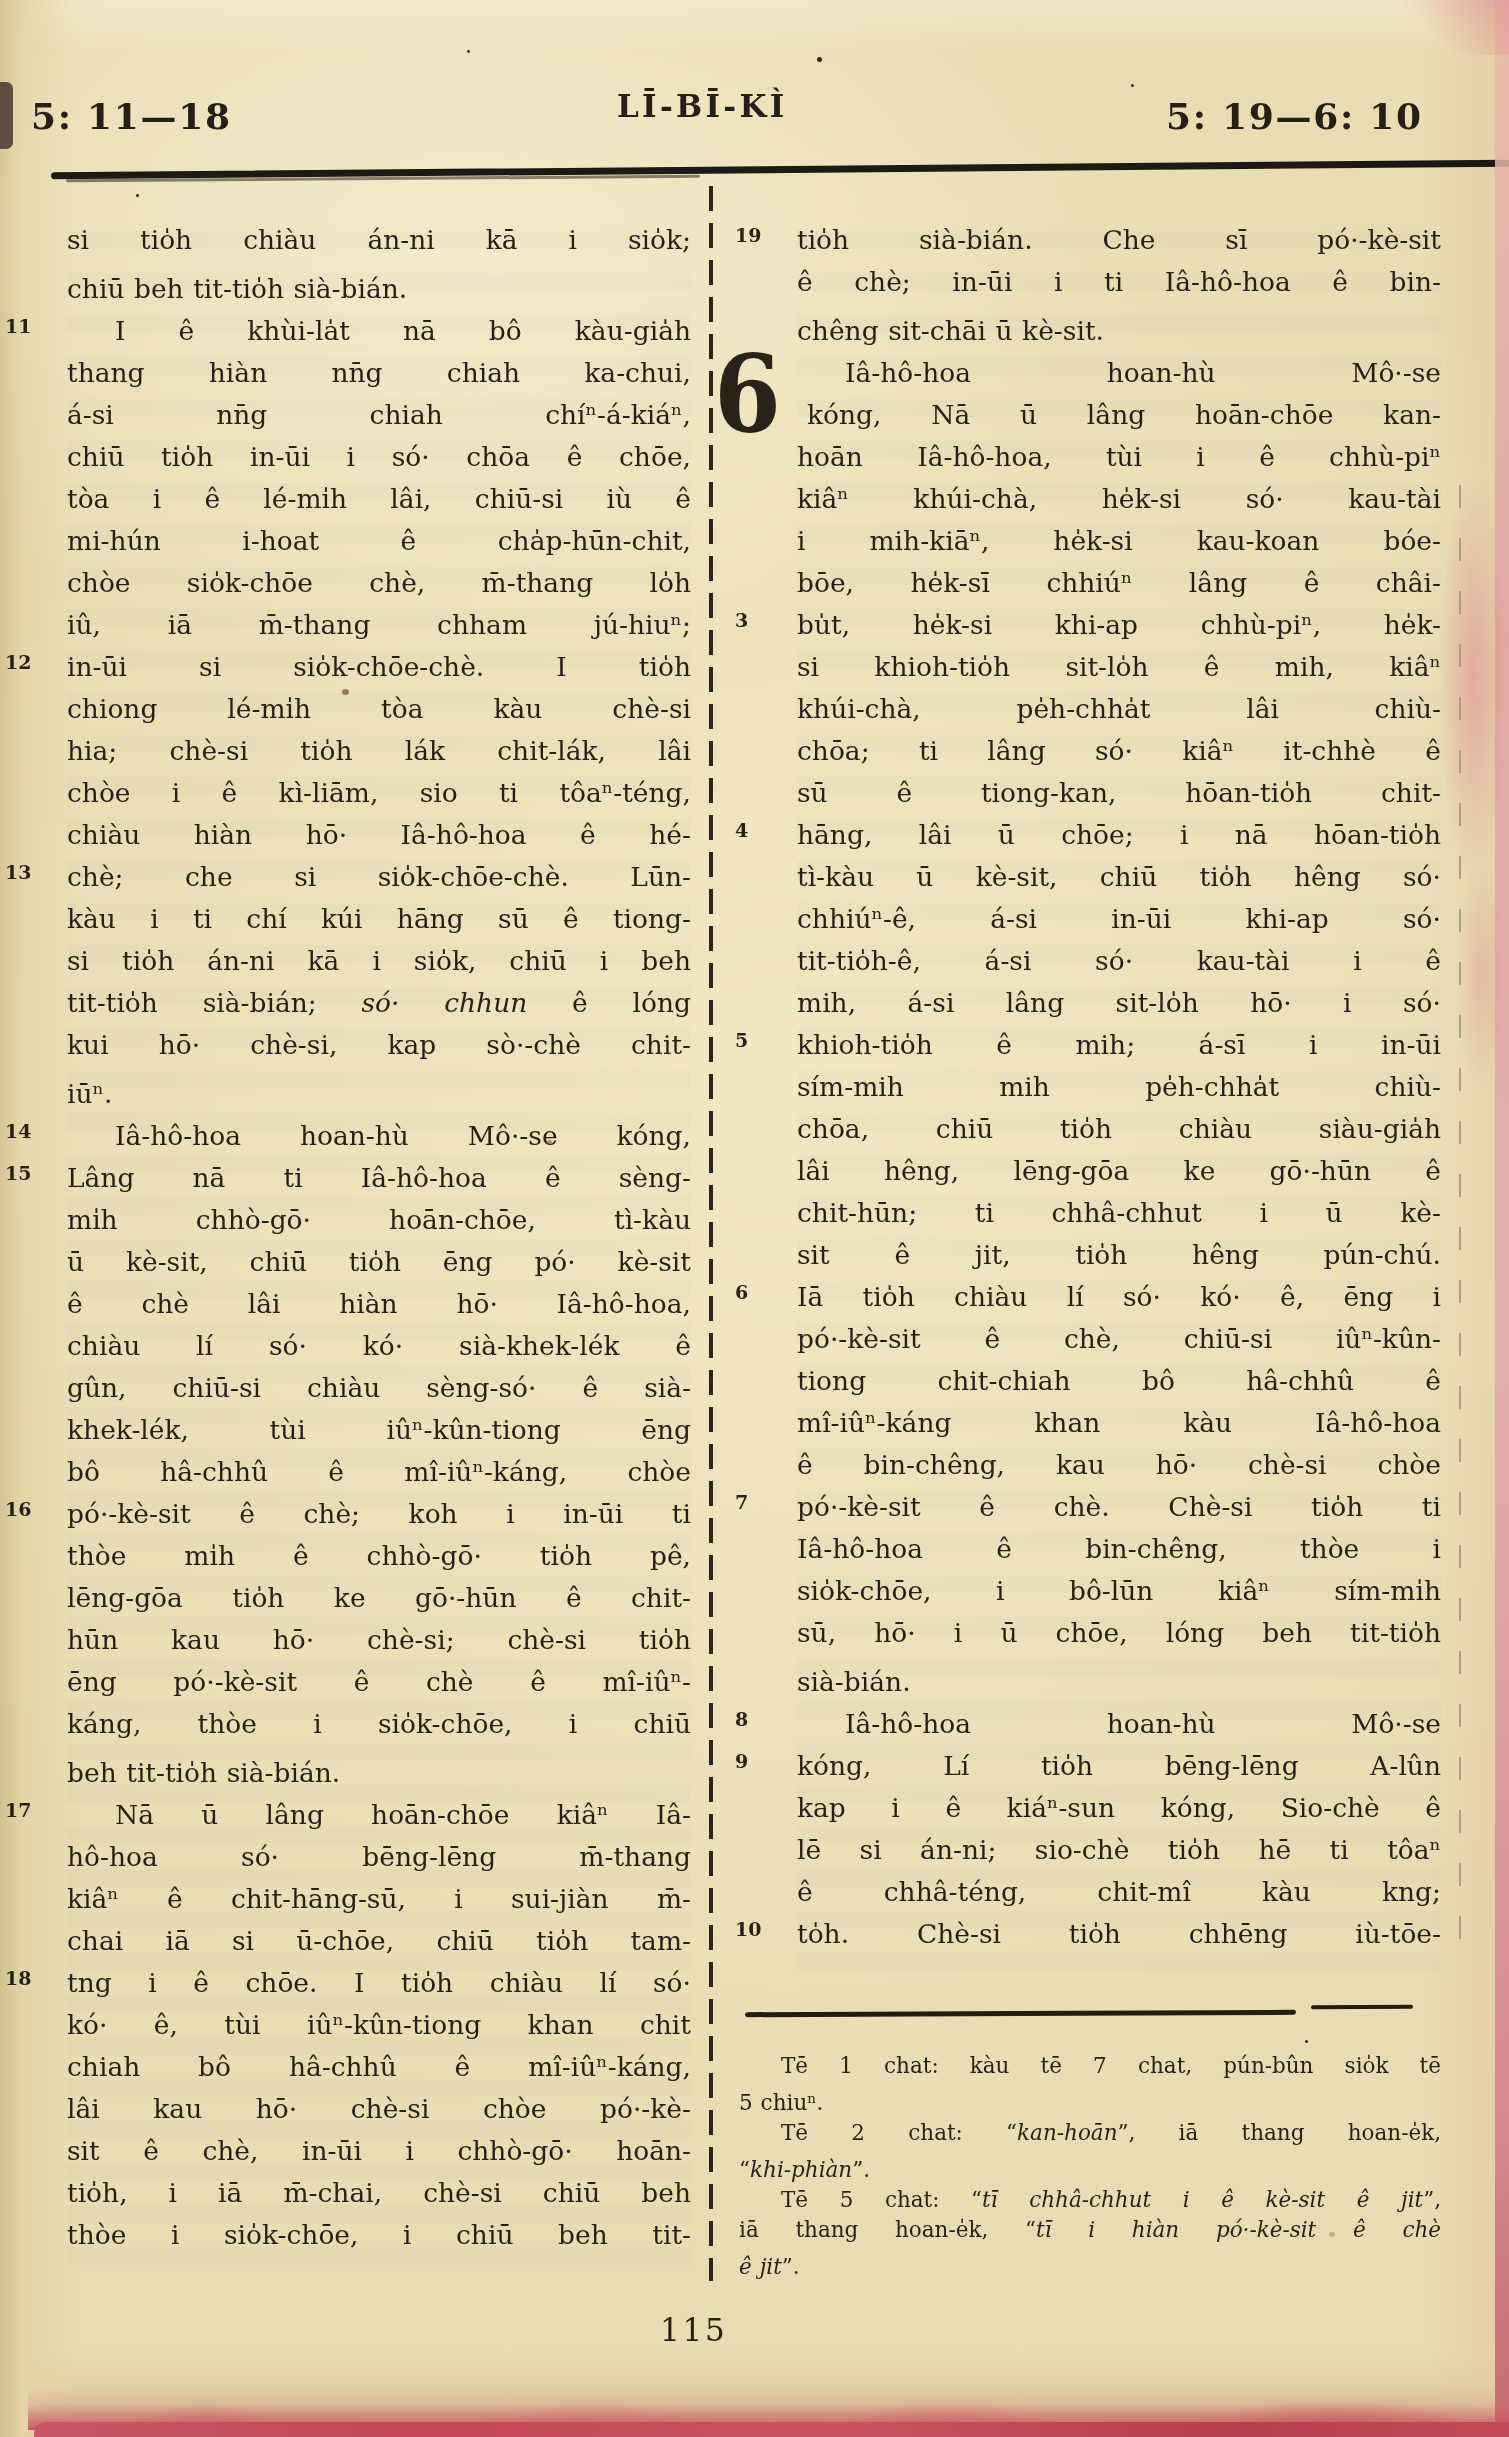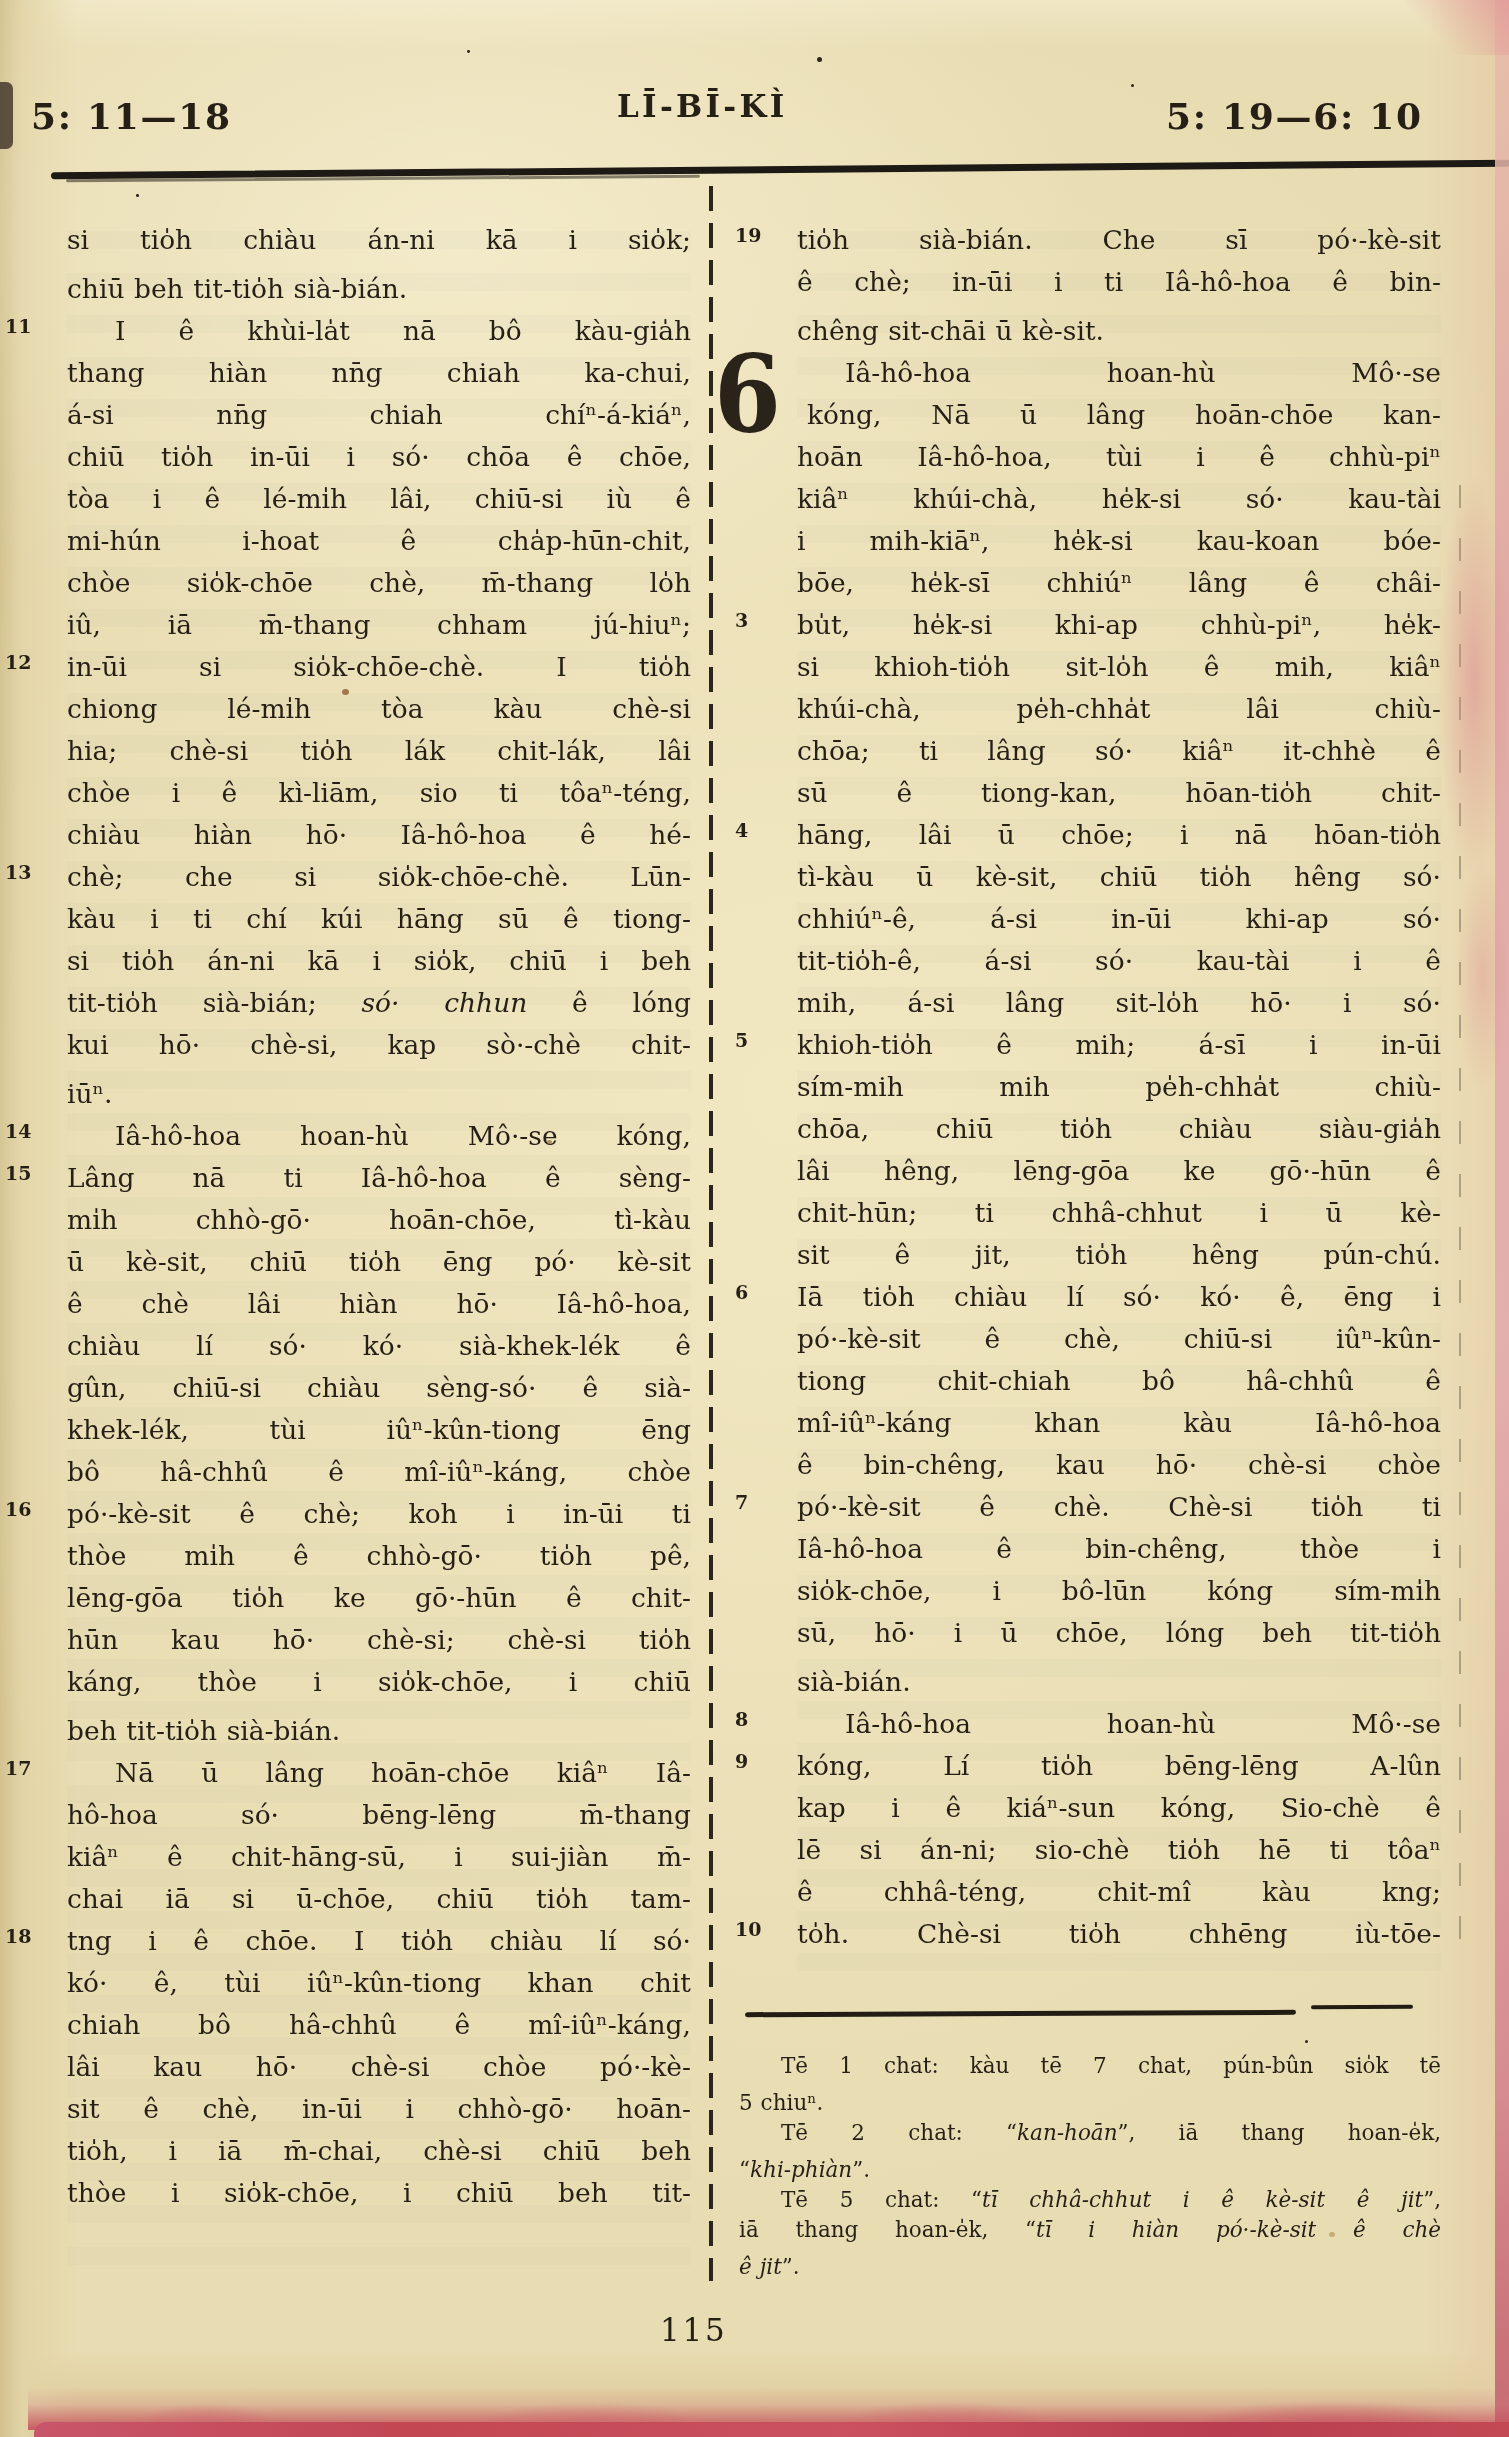--- a/index.html
+++ b/index.html
@@ -130,20 +130,21 @@
         <div class="line"><span>ū kè-sit, chiū tio̍h ēng pó· kè-sit</span></div>
         <div class="line"><span>ê chè lâi hiàn hō· Iâ-hô-hoa,</span></div>
         <div class="line"><span>chiàu lí só· kó· sià-khek-lék ê</span></div>
         <div class="line"><span>gûn, chiū-si chiàu sèng-só· ê sià-</span></div>
         <div class="line"><span>khek-lék, tùi iûⁿ-kûn-tiong ēng</span></div>
         <div class="line"><span>bô hâ-chhû ê mî-iûⁿ-káng, chòe</span></div>
         <div class="line"><span class="vnum">16</span><span>pó·-kè-sit ê chè; koh i in-ūi ti</span></div>
         <div class="line"><span>thòe mi̍h ê chhò-gō· tio̍h pê,</span></div>
         <div class="line"><span>lēng-gōa tio̍h ke gō·-hūn ê chit-</span></div>
         <div class="line"><span>hūn kau hō· chè-si; chè-si tio̍h</span></div>
+        <div class="line"><span>ēng pó·-kè-sit ê chè ê mî-iûⁿ-</span></div>
         <div class="line"><span>káng, thòe i sio̍k-chōe, i chiū</span></div>
         <div class="line end"><span>beh tit-tio̍h sià-bián.</span></div>
         <div class="line ind1"><span class="vnum">17</span><span>Nā ū lâng hoān-chōe kiâⁿ Iâ-</span></div>
         <div class="line"><span>hô-hoa só· bēng-lēng m̄-thang</span></div>
         <div class="line"><span>kiâⁿ ê chit-hāng-sū, i sui-jiàn m̄-</span></div>
         <div class="line"><span>chai iā si ū-chōe, chiū tio̍h tam-</span></div>
         <div class="line"><span class="vnum">18</span><span>tng i ê chōe. I tio̍h chiàu lí só·</span></div>
         <div class="line"><span>kó· ê, tùi iûⁿ-kûn-tiong khan chit</span></div>
         <div class="line"><span>chiah bô hâ-chhû ê mî-iûⁿ-káng,</span></div>
         <div class="line"><span>lâi kau hō· chè-si chòe pó·-kè-</span></div>
@@ -181,21 +182,21 @@
         <div class="line"><span>lâi hêng, lēng-gōa ke gō·-hūn ê</span></div>
         <div class="line"><span>chit-hūn; ti chhâ-chhut i ū kè-</span></div>
         <div class="line"><span>sit ê jit, tio̍h hêng pún-chú.</span></div>
         <div class="line"><span class="vnum">6</span><span>Iā tio̍h chiàu lí só· kó· ê, ēng i</span></div>
         <div class="line"><span>pó·-kè-sit ê chè, chiū-si iûⁿ-kûn-</span></div>
         <div class="line"><span>tiong chit-chiah bô hâ-chhû ê</span></div>
         <div class="line"><span>mî-iûⁿ-káng khan kàu Iâ-hô-hoa</span></div>
         <div class="line"><span>ê bin-chêng, kau hō· chè-si chòe</span></div>
         <div class="line"><span class="vnum">7</span><span>pó·-kè-sit ê chè. Chè-si tio̍h ti</span></div>
         <div class="line"><span>Iâ-hô-hoa ê bin-chêng, thòe i</span></div>
-        <div class="line"><span>sio̍k-chōe, i bô-lūn kóng sím-mi̍h</span></div>
+        <div class="line"><span>sio̍k-chōe, i bô-lūn kiâⁿ sím-mi̍h</span></div>
         <div class="line"><span>sū, hō· i ū chōe, lóng beh tit-tio̍h</span></div>
         <div class="line end"><span>sià-bián.</span></div>
         <div class="line ind1"><span class="vnum">8</span><span>Iâ-hô-hoa hoan-hù Mô·-se</span></div>
         <div class="line"><span class="vnum">9</span><span>kóng, Lí tio̍h bēng-lēng A-lûn</span></div>
         <div class="line"><span>kap i ê kiáⁿ-sun kóng, Sio-chè ê</span></div>
         <div class="line"><span>lē si án-ni; sio-chè tio̍h hē ti tôaⁿ</span></div>
         <div class="line"><span>ê chhâ-téng, chit-mî kàu kng;</span></div>
         <div class="line"><span class="vnum">10</span><span>to̍h. Chè-si tio̍h chhēng iù-tōe-</span></div>
       </div>
   </div>

